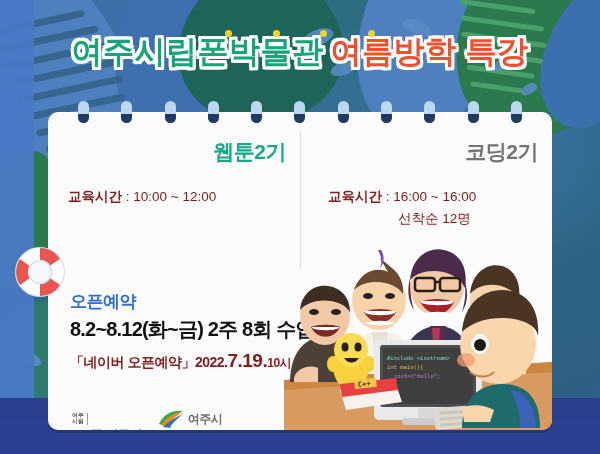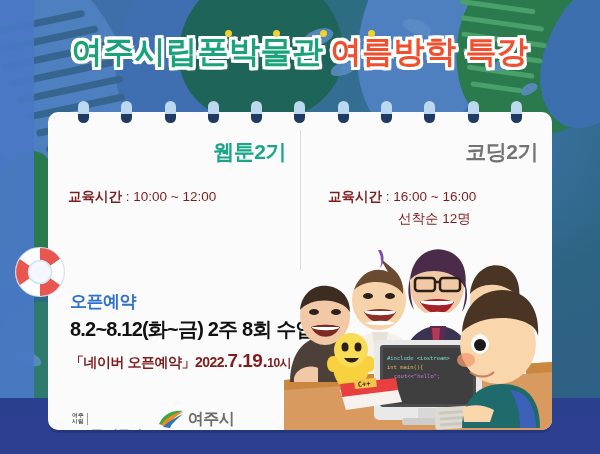--- a/index.html
+++ b/index.html
@@ -107,21 +107,21 @@
   .period .p-sub .sm{font-size:12px;}
 
   
   .logos{position:absolute;left:24px;top:282px;display:flex;align-items:center;gap:16px;z-index:6;}
   .logo-museum{display:flex;align-items:center;gap:3px;}
   .logo-museum .stack{display:flex;flex-direction:column;line-height:1.05;
     font-size:5.6px;font-weight:bold;color:#4a4a4a;letter-spacing:.3px;padding-right:3px;
     border-right:1px solid #9a9a9a;}
   .logo-museum .name{font-size:12.5px;font-weight:bold;color:#2b2b2b;letter-spacing:-.5px;margin-top:33px;}
   .logo-city{display:flex;align-items:center;gap:4px;}
-  .logo-city .name{font-size:16px;font-weight:bold;color:#6d6d6d;letter-spacing:-.5px;}
+  .logo-city .name{font-size:12px;font-weight:bold;color:#6d6d6d;letter-spacing:-.5px;}
 
   
   .illus{position:absolute;left:236px;top:120px;width:268px;height:198px;z-index:5;overflow:hidden;}
 
   
   .lifering{position:absolute;left:14px;top:246px;width:52px;height:52px;z-index:8;}
 </style>
 </head>
 <body>
 

